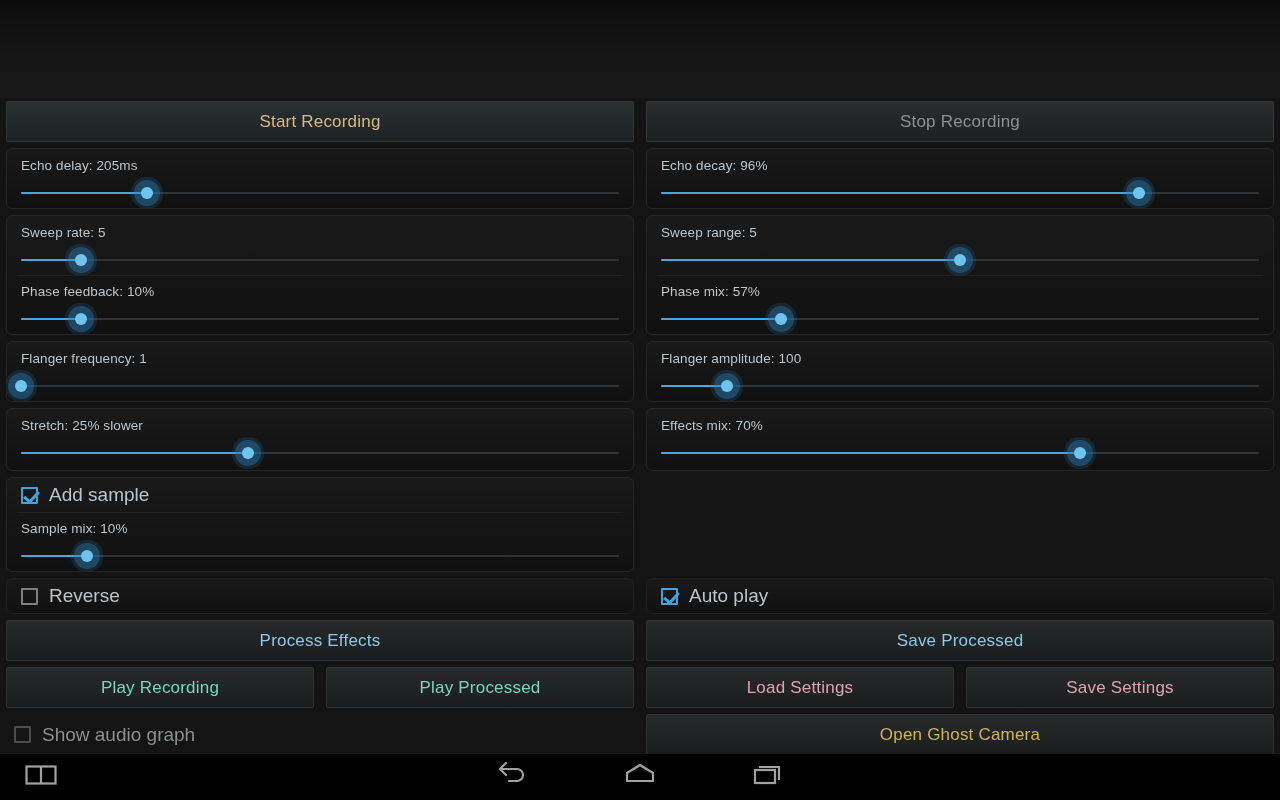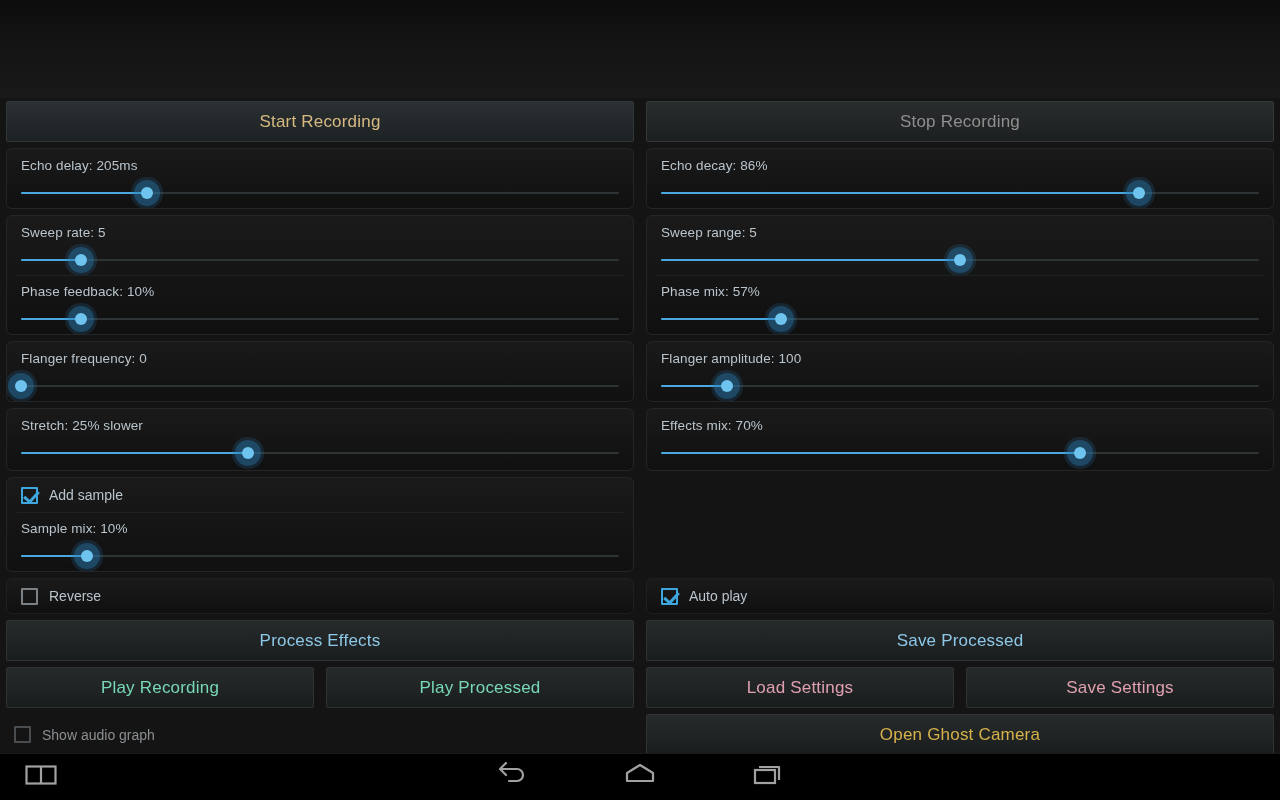--- a/index.html
+++ b/index.html
@@ -156,21 +156,21 @@
   .cbox.on::after {
     content: "";
     position: absolute;
     left: 4px; top: -1px;
     width: 6px; height: 12px;
     border: solid #3fa6dd;
     border-width: 0 3px 3px 0;
     transform: rotate(42deg);
   }
   .cbox.dim { border-color: #4a4d4f; }
-  .cblabel { font-size: 14px; color: #b9c4cc; }
+  .cblabel { font-size: 19px; color: #b9c4cc; }
   .cblabel.dim { color: #8a8f92; }
 
   
   .spinner {
     position: relative;
     height: 36px;
     margin: 0 6px;
     display: flex;
     align-items: center;
     padding: 0 14px;
@@ -245,21 +245,21 @@
             <div class="strack">
               <div class="sfill" style="width:21%"></div>
               <div class="sthumb" style="left:21%"></div>
             </div>
           </div>
         </div>
       </div>
       <div class="col">
         <div class="grp">
           <div class="sblock">
-            <div class="slabel">Echo decay: 86%</div>
+            <div class="slabel">Echo decay: 96%</div>
             <div class="strack">
               <div class="sfill" style="width:80%"></div>
               <div class="sthumb" style="left:80%"></div>
             </div>
           </div>
         </div>
       </div>
     </div>
 
     <div class="row">
@@ -300,21 +300,21 @@
             </div>
           </div>
         </div>
       </div>
     </div>
 
     <div class="row">
       <div class="col">
         <div class="grp">
           <div class="sblock">
-            <div class="slabel">Flanger frequency: 0</div>
+            <div class="slabel">Flanger frequency: 1</div>
             <div class="strack">
               <div class="sfill" style="width:0%"></div>
               <div class="sthumb" style="left:0%"></div>
             </div>
           </div>
         </div>
       </div>
       <div class="col">
         <div class="grp">
           <div class="sblock">

